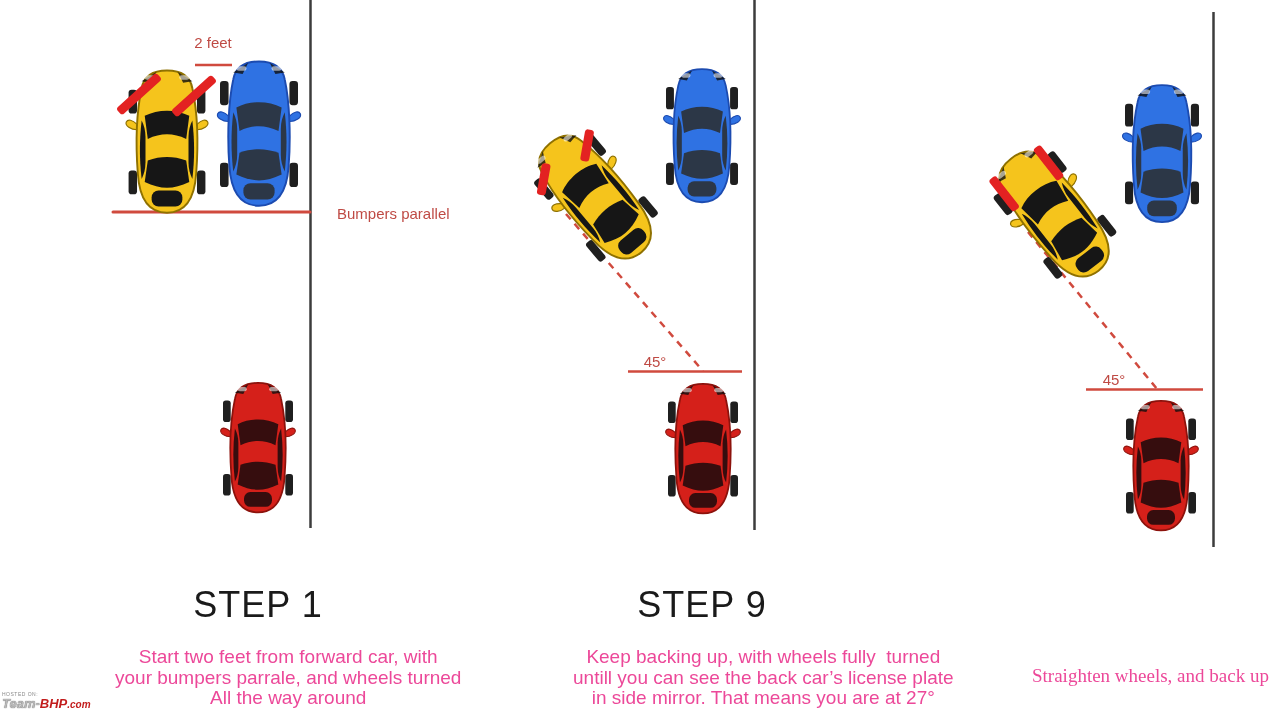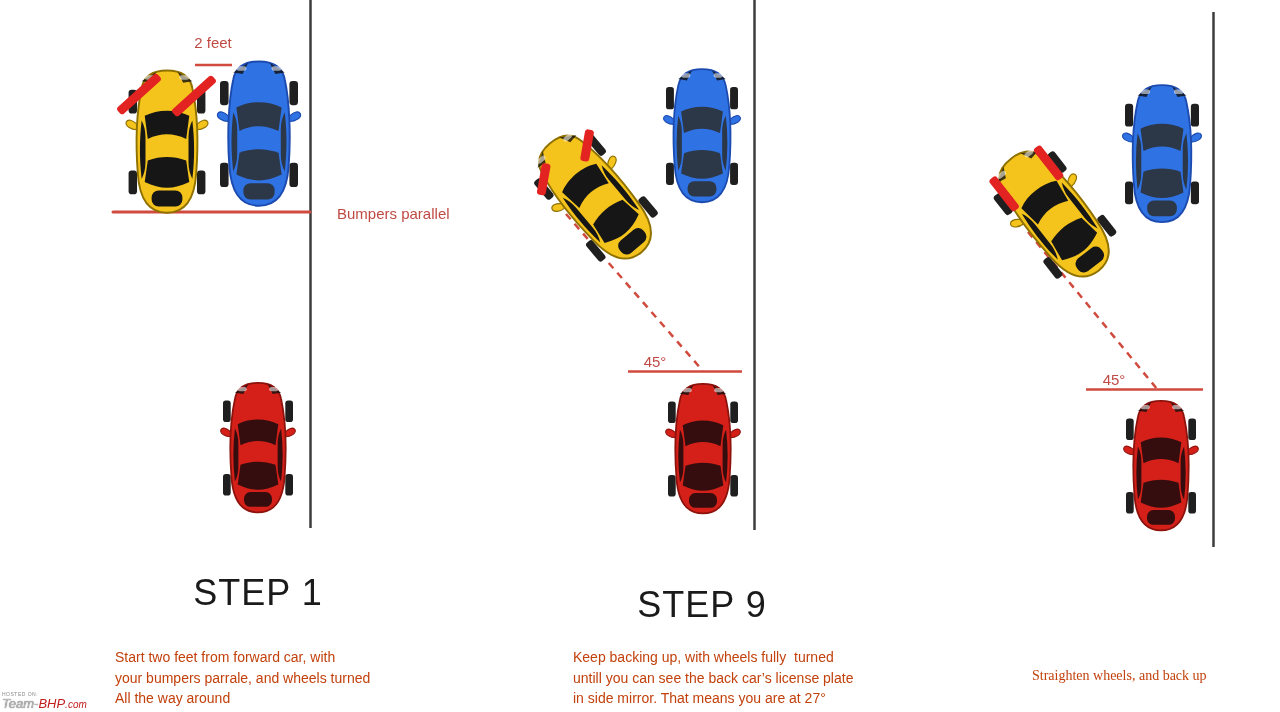--- a/index.html
+++ b/index.html
@@ -23,26 +23,26 @@
   .car-yellow{--body:var(--car-yellow,#f5c41c);--glass:#161616;--line:#8f7100;}
   .car-blue{--body:var(--car-blue,#2f72e3);--glass:#2c3747;--line:#1c4bb0;}
   .car-red{--body:var(--car-red,#d5201a);--glass:#360d0e;--line:#8c120c;}
 
   
   .lbl{position:absolute;color:var(--annotation-red,#bf4a44);font-size:15px;line-height:21px;
        white-space:pre-wrap;}
   .center{transform:translateX(-50%);text-align:center;}
   .title{position:absolute;font-size:36px;line-height:1.1;letter-spacing:1px;color:#1a1a1a;
          transform:translateX(-50%);white-space:nowrap;}
-  .desc{position:absolute;font-size:14px;line-height:20.5px;color:#c2410c;white-space:pre-wrap;}
+  .desc{position:absolute;font-size:19px;line-height:20.5px;color:#ec4899;white-space:pre-wrap;text-align:center;}
 
   
   .watermark{position:absolute;left:2px;bottom:1px;}
   .wm-hosted{font-size:5px;color:#8a8a8a;letter-spacing:.5px;}
-  .wm-logo{font-size:13px;font-weight:normal;font-style:italic;line-height:13px;white-space:nowrap;}
+  .wm-logo{font-size:13px;font-weight:bold;font-style:italic;line-height:13px;white-space:nowrap;}
   .wm-team{color:#b9b9b9;text-shadow:0 0 1px #3a3a3a;}
   .wm-bhp{color:#c21c1c;}
   .wm-com{color:#c21c1c;font-size:10px;}
 </style>
 </head>
 <body>
 
 <div class="canvas">
 
   <svg class="gfx" width="1280" height="712" viewBox="0 0 1280 712">
@@ -119,21 +119,21 @@
         <rect class="tiremark" x="22.5" y="-65" width="9" height="40" rx="3"></rect>
       </g>
     </g>
   </svg>
 
   <div class="lbl center" style="left:213px;top:32px;">2 feet</div>
   <div class="lbl" style="left:337px;top:203px;text-align:center;">Bumpers parallel</div>
   <div class="lbl center" style="left:655px;top:351px;">45°</div>
   <div class="lbl center" style="left:1114px;top:369px;">45°</div>
 
-  <div class="title" style="left:258px;top:573px;">STEP 1</div>
+  <div class="title" style="left:258px;top:585px;">STEP 1</div>
   <div class="title" style="left:702px;top:585px;">STEP 9</div>
 
   <div class="desc" style="left:115px;top:647px;">Start two feet from forward car, with
 your bumpers parrale, and wheels turned
 All the way around</div>
   <div class="desc" style="left:573px;top:647px;">Keep backing up, with wheels fully  turned
 untill you can see the back car’s license plate
 in side mirror. That means you are at 27°</div>
   <div class="desc" style="left:1032px;top:666px;font-family:Liberation Serif, serif;">Straighten wheels, and back up</div>
 

